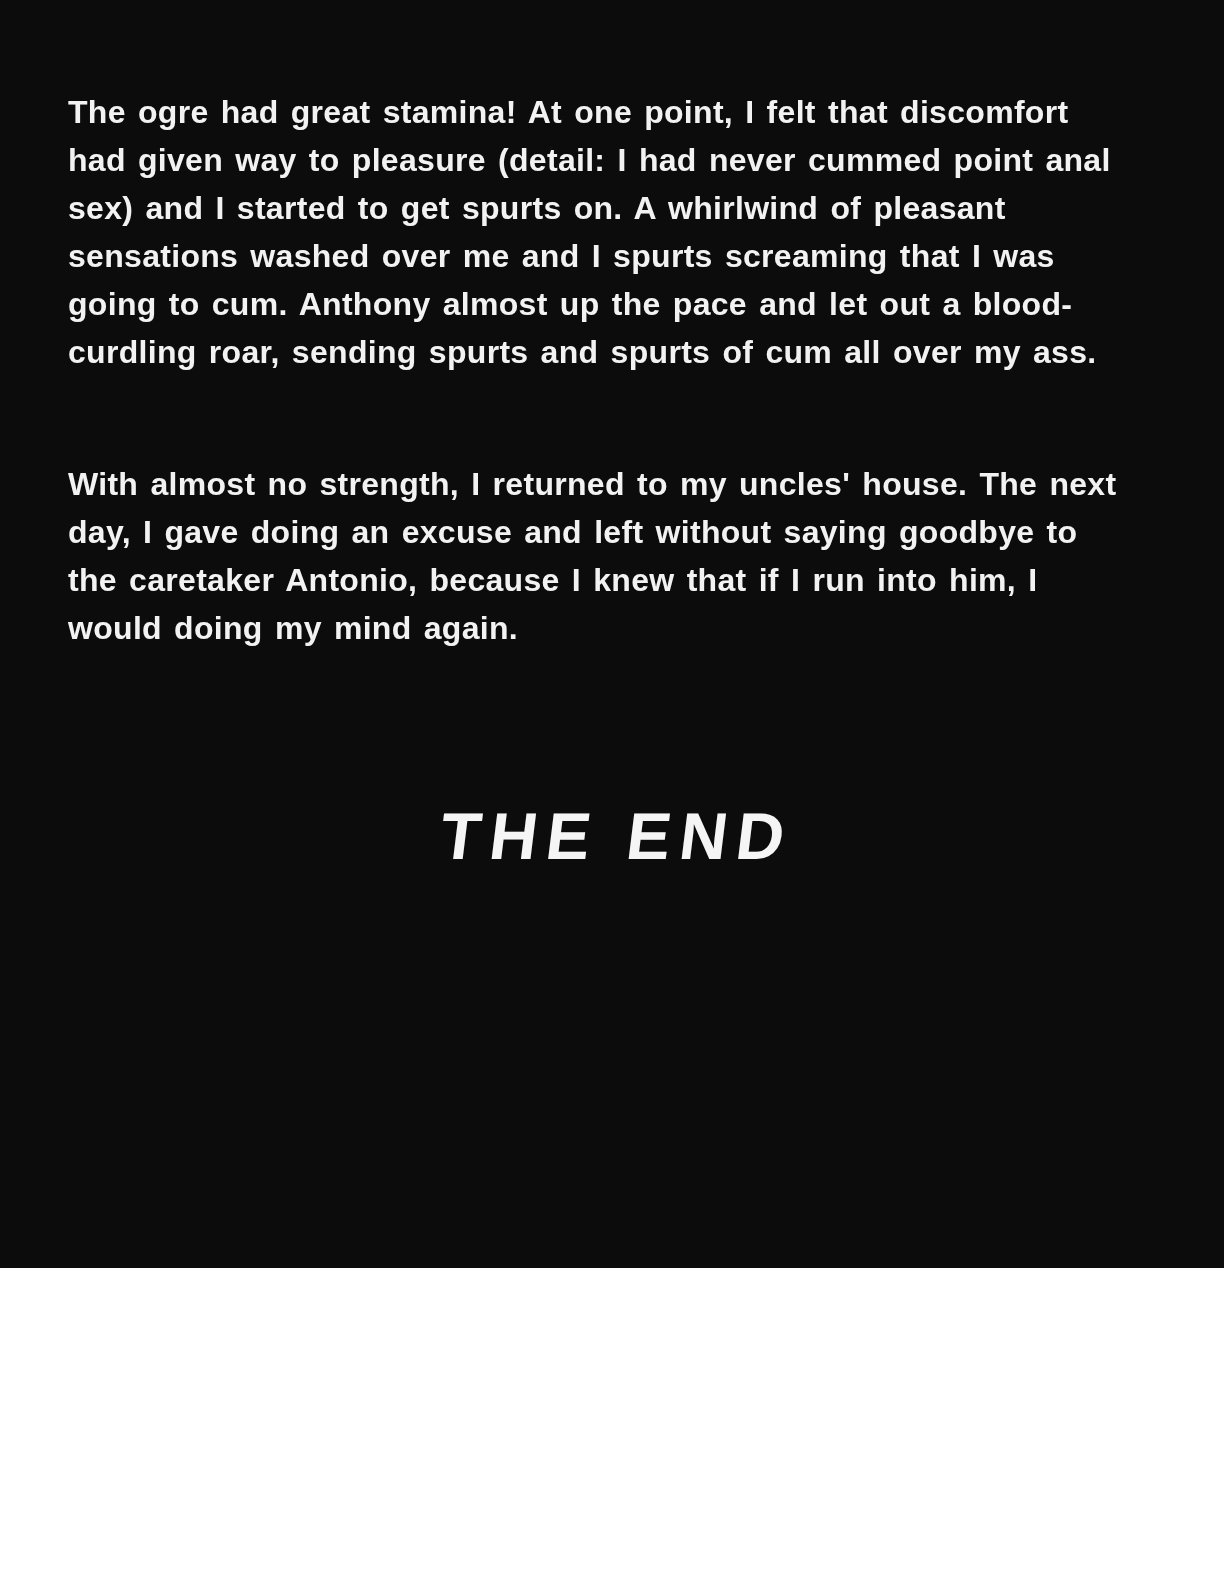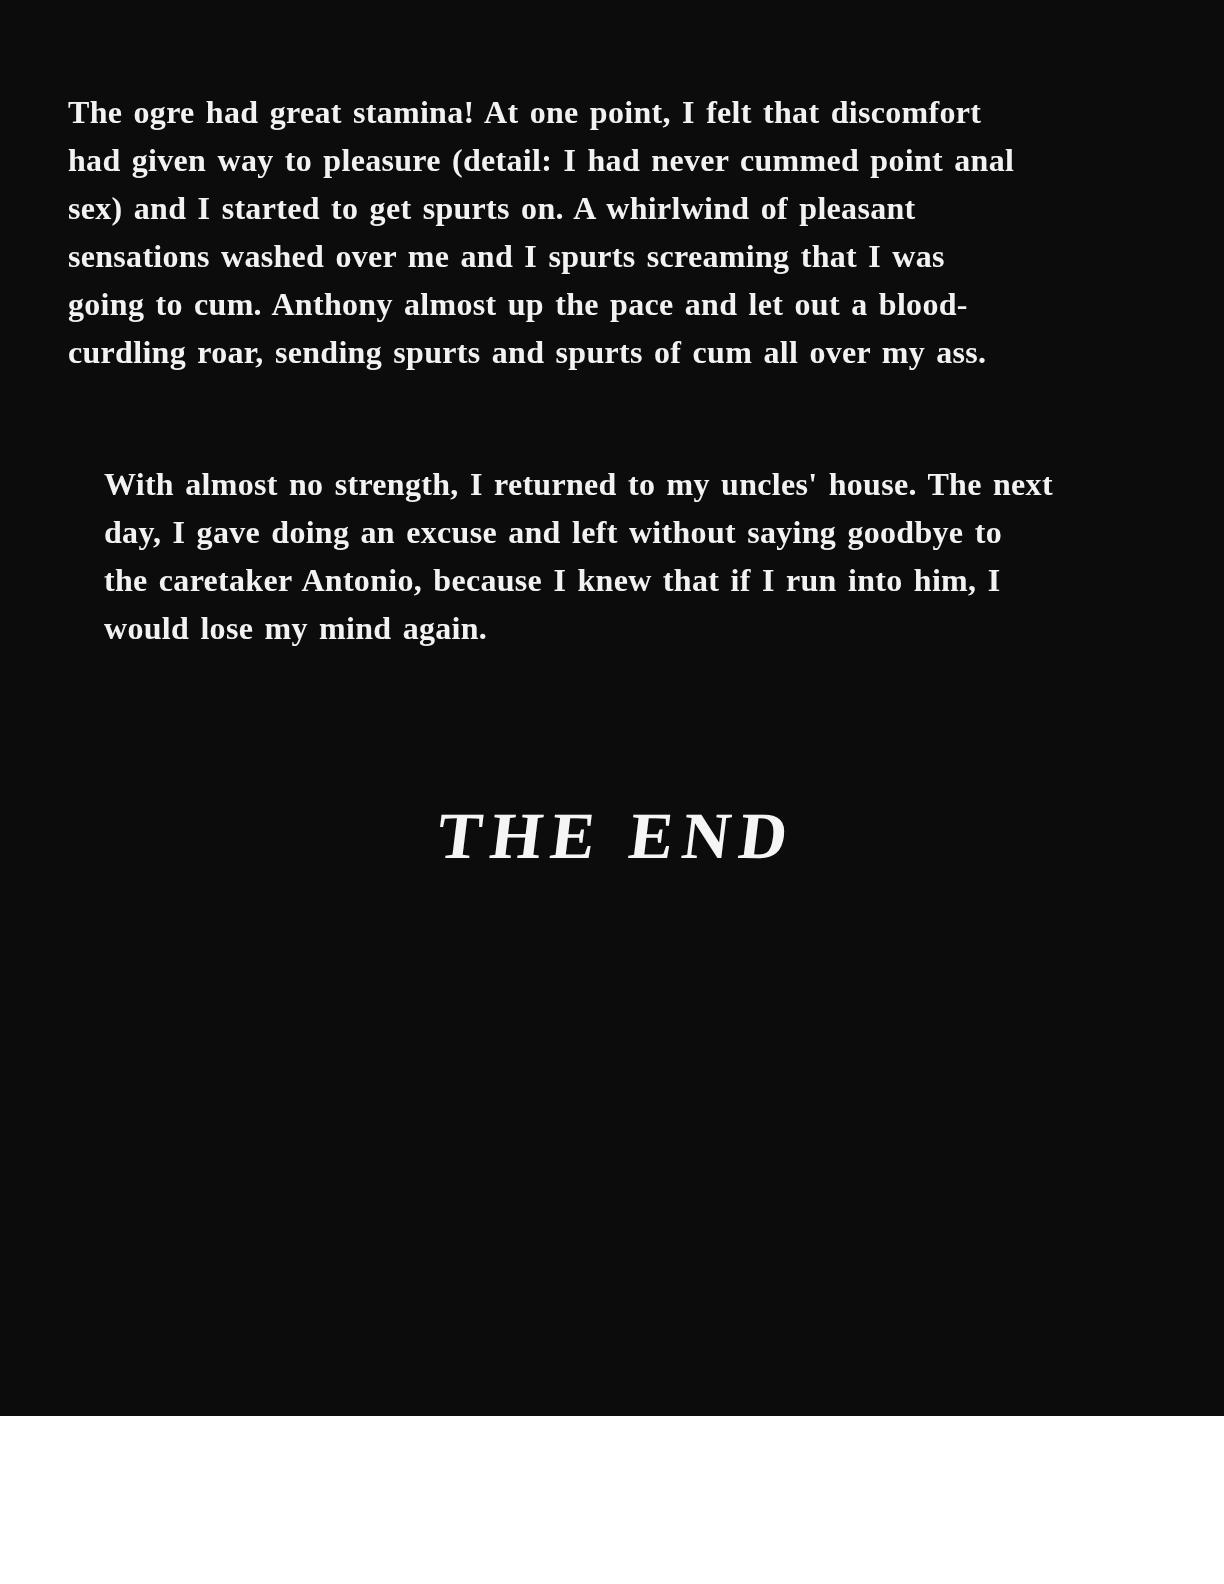--- a/index.html
+++ b/index.html
@@ -2,38 +2,37 @@
 <html><head>
 <meta charset="utf-8">
 <style>
   html, body {
     margin: 0;
     padding: 0;
   }
   .page {
     position: relative;
     width: 1224px;
-    height: 1416px;
+    height: 1268px;
     background: #0c0c0c;
     overflow: hidden;
-    font-family: Liberation Serif, serif;
+    font-family: Liberation Sans, sans-serif;
   }
   .story-text {
     position: absolute;
     top: 88px;
     left: 68px;
     right: 58px;
     color: #f2f2f2;
   }
   .paragraph {
     margin: 0;
   }
   .paragraph + .paragraph {
     margin-top: 84px;
-    margin-left: 36px;
   }
   .line {
     font-size: 32px;
     font-weight: 700;
     line-height: 48px;
     letter-spacing: 0.3px;
     word-spacing: 3px;
     white-space: nowrap;
   }
   .end-title {
@@ -58,19 +57,19 @@
       <div class="line">sex) and I started to get spurts on. A whirlwind of pleasant</div>
       <div class="line">sensations washed over me and I spurts screaming that I was</div>
       <div class="line">going to cum. Anthony almost up the pace and let out a blood-</div>
       <div class="line">curdling roar, sending spurts and spurts of cum all over my ass.</div>
     </div>
 
     <div class="paragraph">
       <div class="line">With almost no strength, I returned to my uncles' house. The next</div>
       <div class="line">day, I gave doing an excuse and left without saying goodbye to</div>
       <div class="line">the caretaker Antonio, because I knew that if I run into him, I</div>
-      <div class="line">would lose my mind again.</div>
+      <div class="line">would doing my mind again.</div>
     </div>
 
     <div class="end-title">THE END</div>
 
   </div>
 </div>
 
 </body></html>

